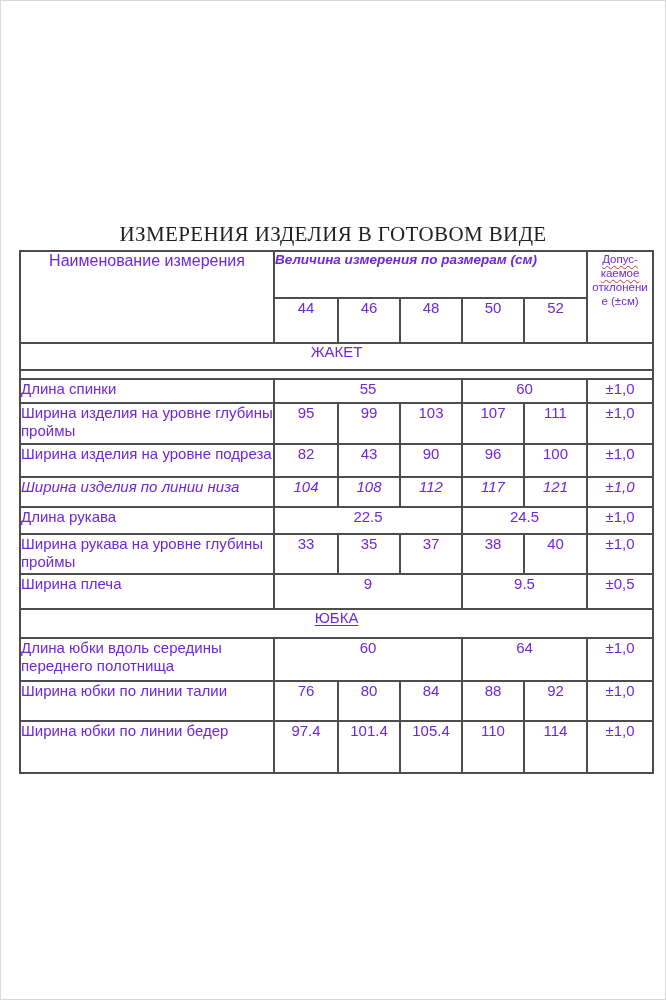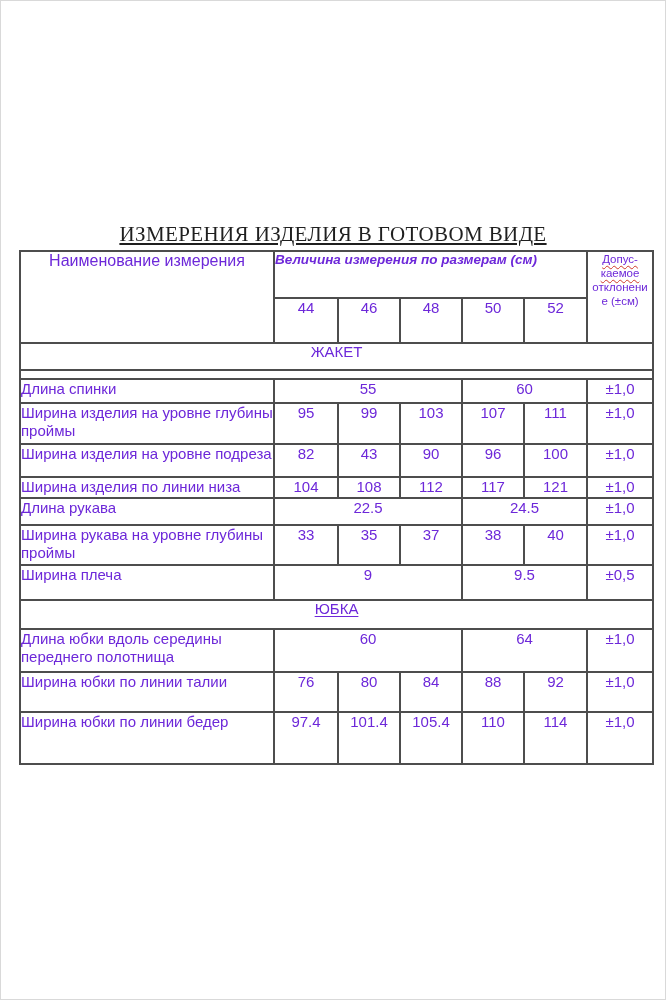--- a/index.html
+++ b/index.html
@@ -11,21 +11,21 @@
   }
   .frame {
     position: absolute; inset: 0; box-sizing: border-box;
     border: 1px solid #d9d9d9; pointer-events: none;
   }
   .title {
     position: absolute; top: 222px; left: 0; width: 666px;
     text-align: center;
     font-family: "Liberation Serif", serif;
     font-size: 21px; font-weight: normal; color: #1f1f1f;
-    letter-spacing: 0.4px; white-space: nowrap; text-decoration: underline;
+    letter-spacing: 0.4px; white-space: nowrap;
   }
   table.meas {
     position: absolute; left: 19px; top: 250px;
     width: 633px; table-layout: fixed;
     border-collapse: collapse;
     font-size: 15px; color: #6d28d9;
   }
   table.meas td {
     border: 2px solid #4d4d4d;
     vertical-align: top; padding: 0; overflow: hidden;
@@ -120,21 +120,21 @@
       </tr>
       <tr style="height: 33px;">
         <td class="label-cell">Ширина изделия на уровне подреза</td>
         <td class="value-cell">82</td>
         <td class="value-cell">43</td>
         <td class="value-cell">90</td>
         <td class="value-cell">96</td>
         <td class="value-cell">100</td>
         <td class="tol-cell">±1,0</td>
       </tr>
-      <tr style="height: 21px;">
+      <tr style="height: 30px; font-style: italic;">
         <td class="label-cell">Ширина изделия по линии низа</td>
         <td class="value-cell">104</td>
         <td class="value-cell">108</td>
         <td class="value-cell">112</td>
         <td class="value-cell">117</td>
         <td class="value-cell">121</td>
         <td class="tol-cell">±1,0</td>
       </tr>
       <tr style="height: 27px;">
         <td class="label-cell">Длина рукава</td>

